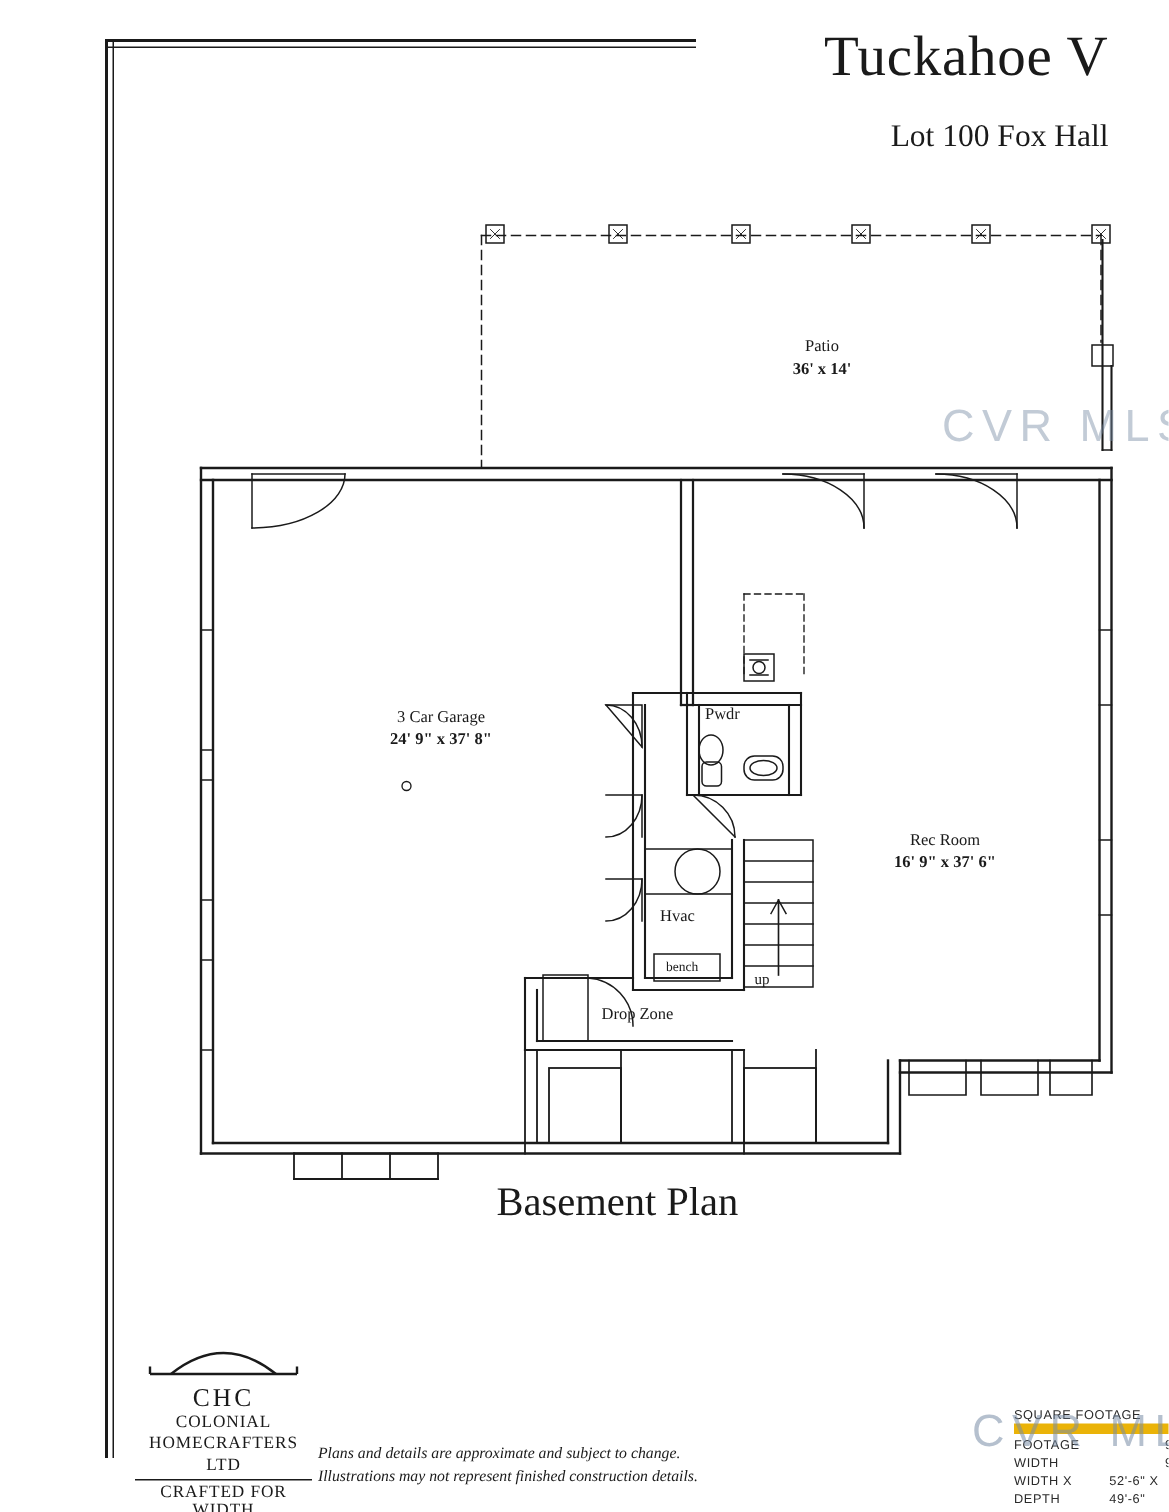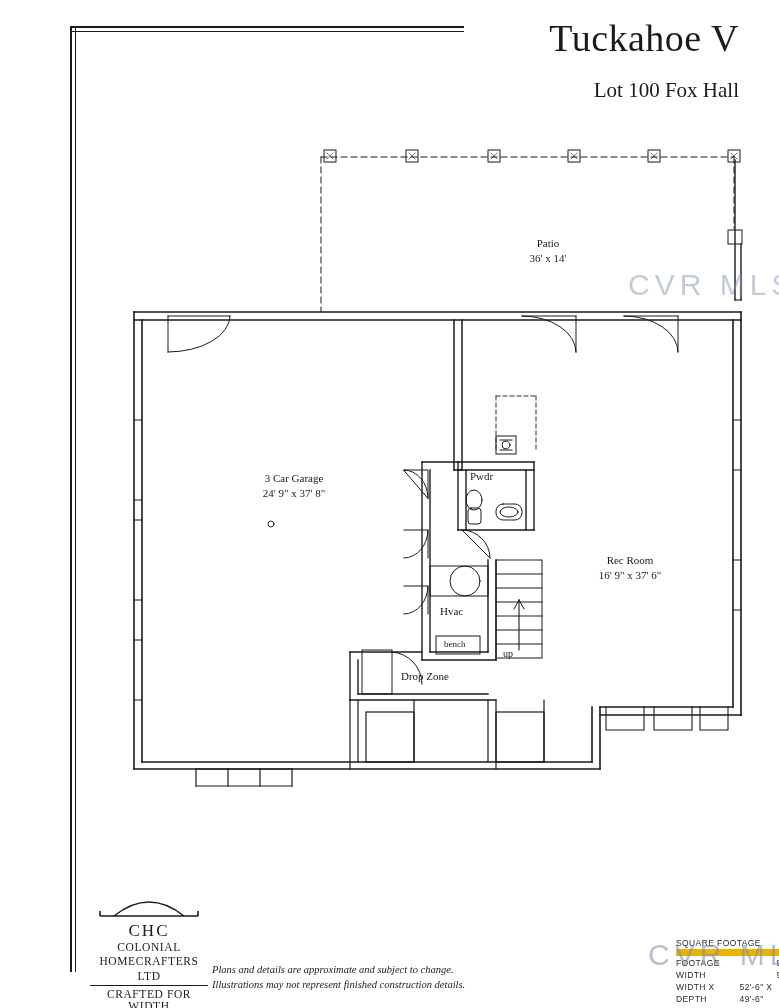--- a/index.html
+++ b/index.html
@@ -79,21 +79,21 @@
   
   .fp { position: absolute; left: 0; top: 0; }
 
   .room-label {
     position: absolute;
     text-align: center;
     font-size: 11px;
     line-height: 1.35;
     white-space: nowrap;
   }
-  .room-label .dim { display: block; }
+  .room-label .dim { display: block; font-weight: bold; }
 
   .tiny-label {
     position: absolute;
     font-size: 9px;
     white-space: nowrap;
   }
 
   
   .logo-box {
     position: absolute;
@@ -383,21 +383,21 @@
         <path d="M500 700 V762"></path>
       </g>
 
       <g stroke-width="0.9">
         <circle cx="227" cy="524" r="3"></circle>
       </g>
 
     </g>
   </svg>
 
-  <div class="room-label" style="left:424px; top:236px; width:160px;">
+  <div class="room-label" style="left:424px; top:224px; width:160px;">
     <span>Patio</span>
     <span class="dim">36' x 14'</span>
   </div>
 
   <div class="room-label" style="left:170px; top:471px; width:160px;">
     <span>3 Car Garage</span>
     <span class="dim">24' 9" x 37' 8"</span>
   </div>
 
   <div class="room-label" style="left:506px; top:553px; width:160px;">
@@ -408,20 +408,21 @@
   <div class="tiny-label" style="left:426px; top:470px; font-size:11px;">Pwdr</div>
 
   <div class="tiny-label" style="left:396px; top:605px; font-size:11px;">Hvac</div>
 
   <div class="tiny-label" style="left:400px; top:639px; font-size:9px;">bench</div>
 
   <div class="tiny-label" style="left:357px; top:670px; font-size:11px;">Drop Zone</div>
 
   <div class="tiny-label" style="left:459px; top:648px; font-size:10px;">up</div>
 
+  <div class="plan-caption">Basement Plan</div>
 
   <div class="logo-box">
     <svg width="118" height="26" viewBox="0 0 118 26">
       <path d="M24 24 Q59 -4 94 24" fill="none" stroke="#1a1a1a" stroke-width="1.6"></path>
       <path d="M10 24 H108" stroke="#1a1a1a" stroke-width="1.6"></path>
       <path d="M10 24 V19 M108 24 V19" stroke="#1a1a1a" stroke-width="1.6"></path>
     </svg>
     <div class="logo-mark">CHC</div>
     <div class="logo-name">COLONIAL</div>
     <div class="logo-name">HOMECRAFTERS</div>

